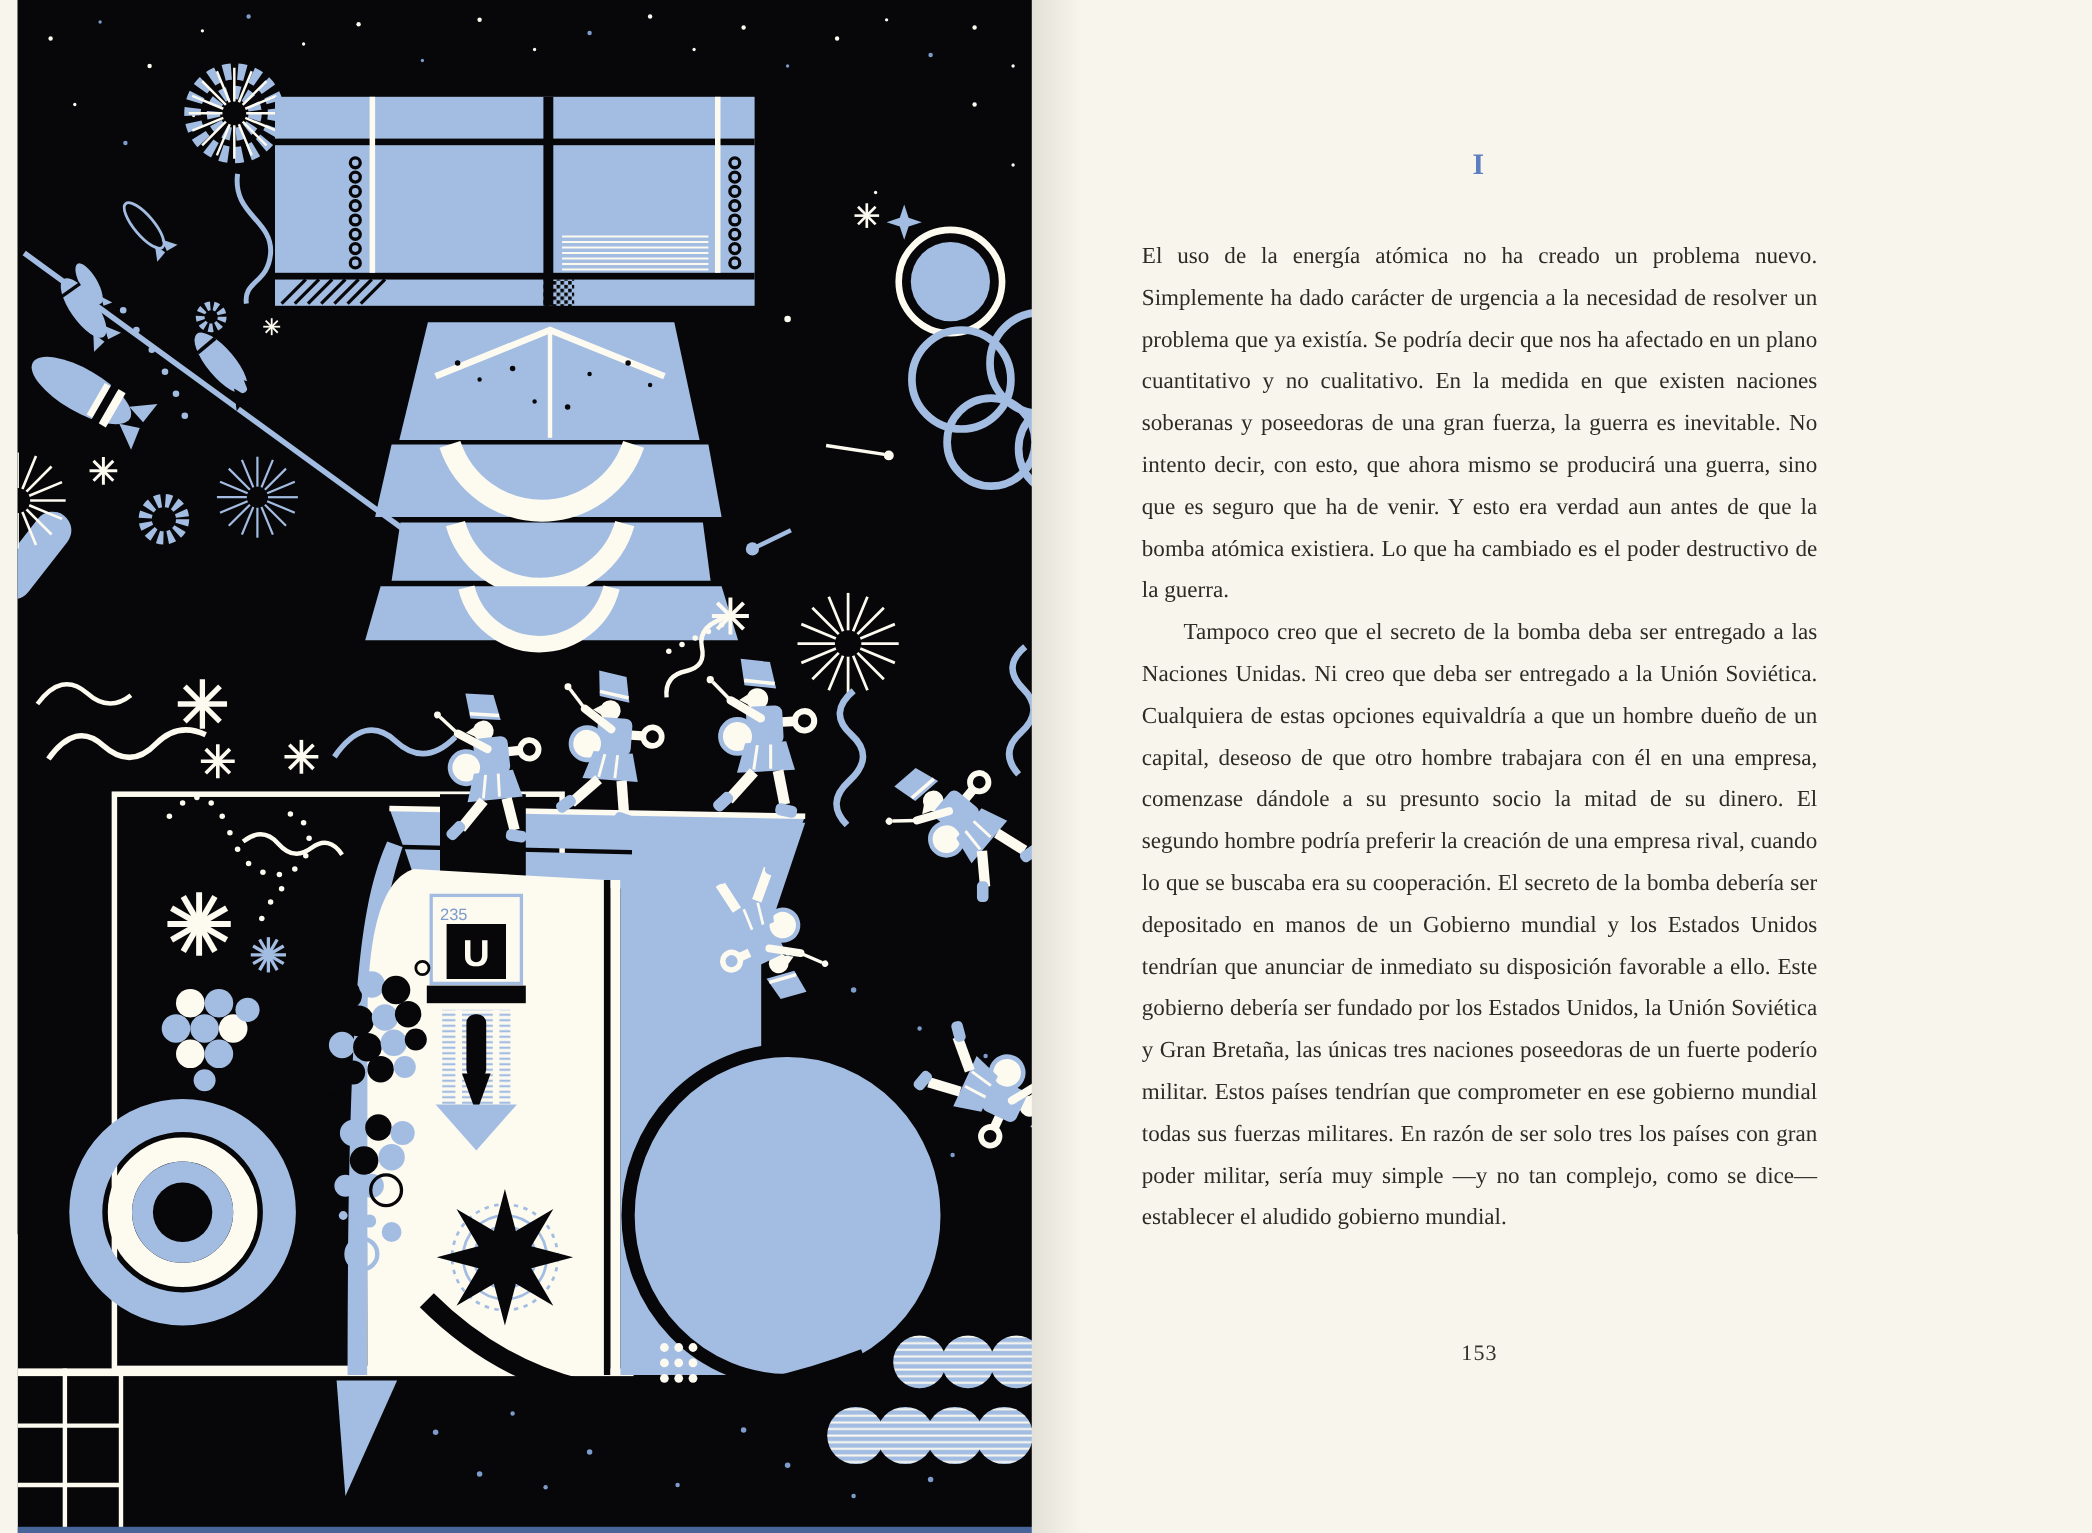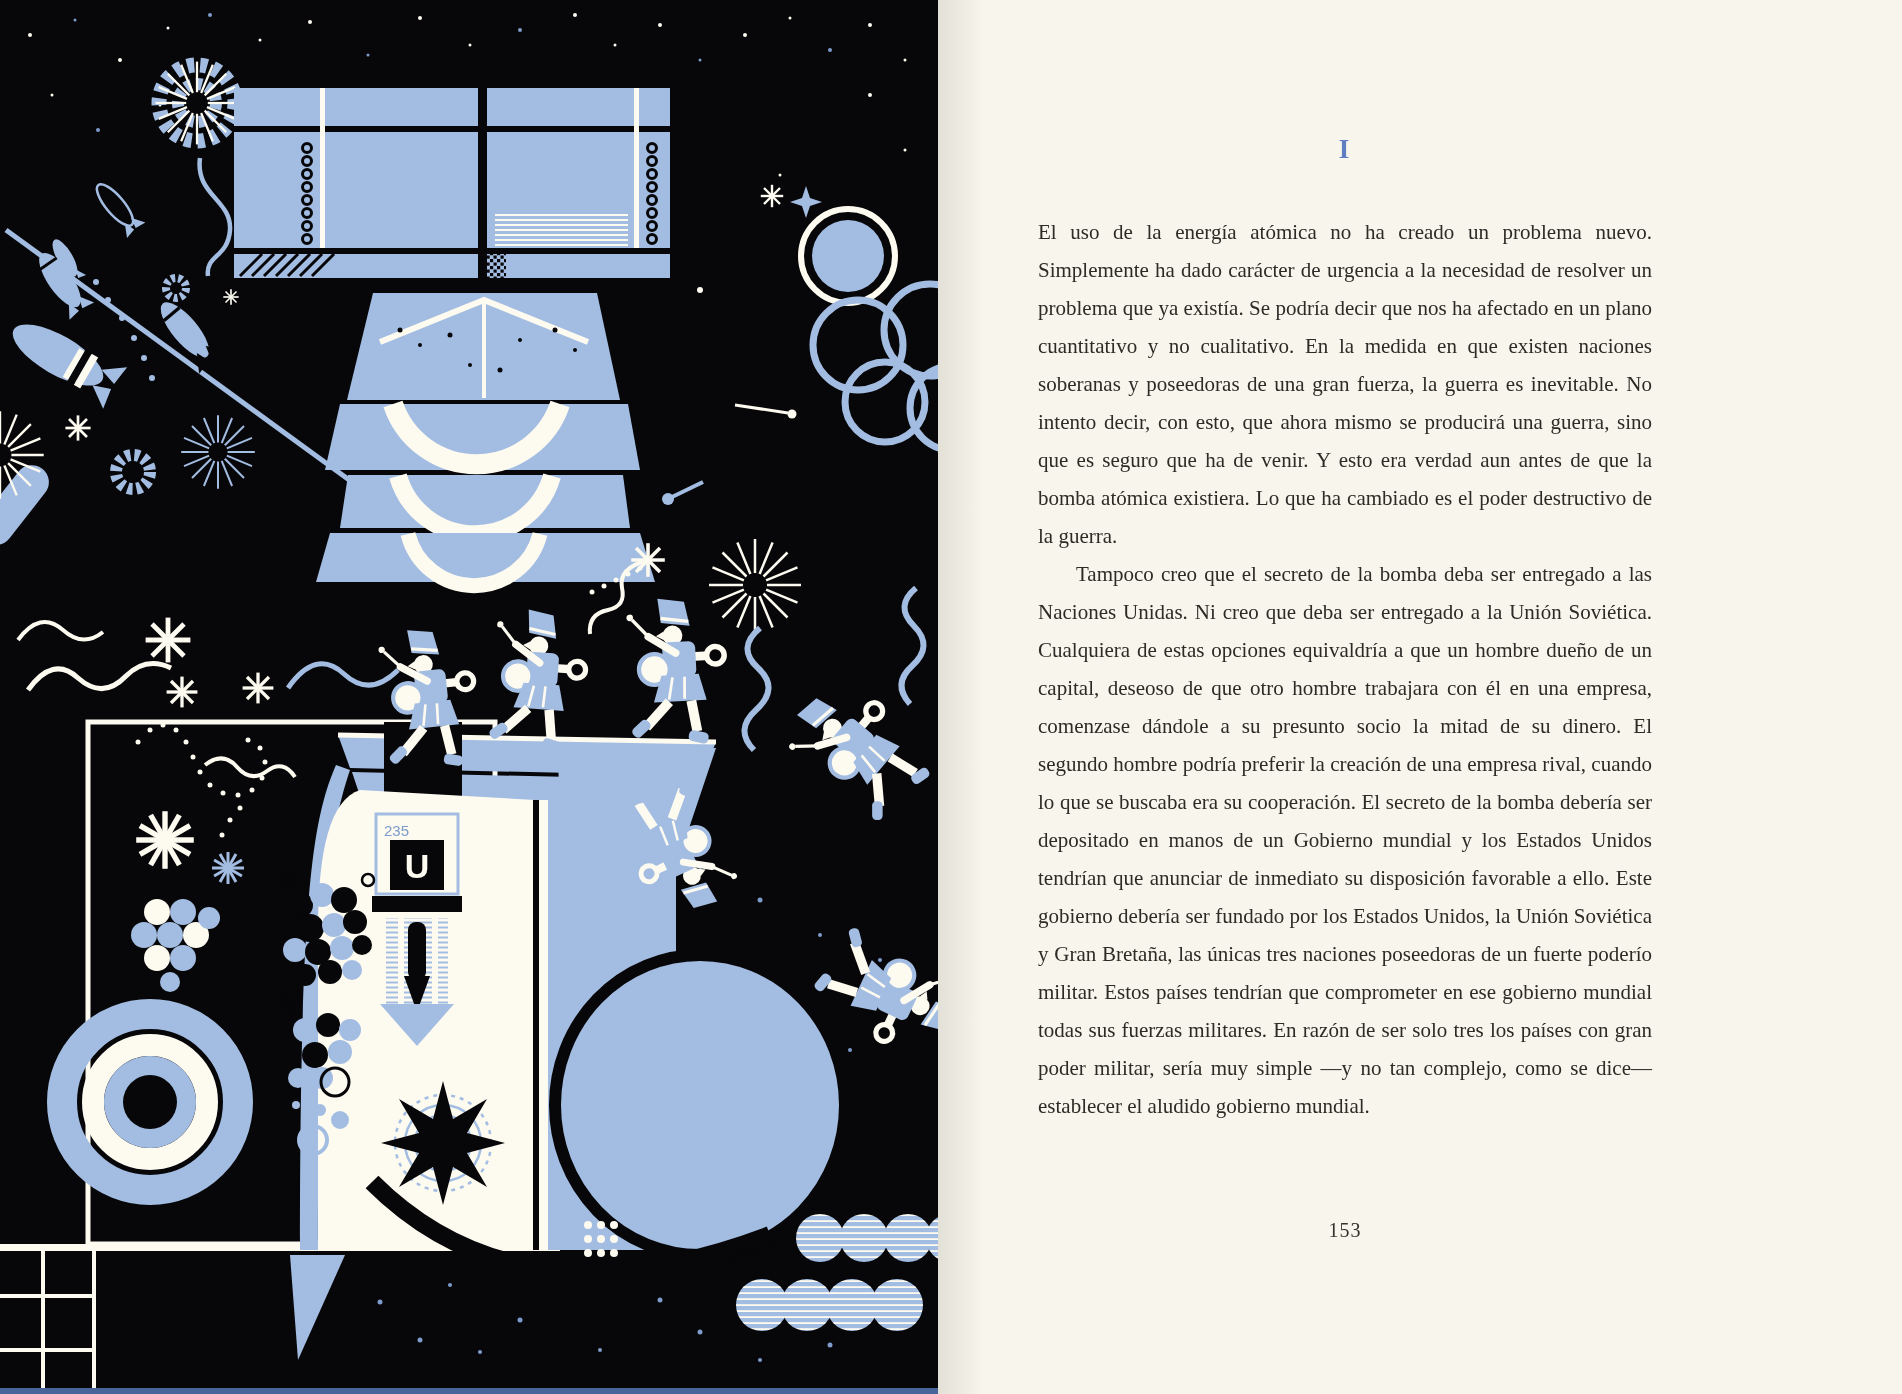--- a/index.html
+++ b/index.html
@@ -1,21 +1,21 @@
 <!DOCTYPE html>
 <html><head>
 <meta charset="utf-8">
 <style>
   html,body{margin:0;padding:0;}
   body{
     width:1902px;height:1394px;position:relative;overflow:hidden;
     background:#f8f5ec;font-family:"Liberation Serif",serif;
   }
   .page-left{
-    position:absolute;left:0;top:0;width:938px;height:1122px;background:#070709;
+    position:absolute;left:16px;top:0;width:938px;height:1122px;background:#070709;
   }
   .page-left svg{display:block;}
   .page-right{
     position:absolute;left:938px;top:0;width:964px;height:1394px;background:#f8f5ec;
   }
   .page-right::before{
     content:"";position:absolute;left:0;top:0;width:46px;height:100%;
     background:linear-gradient(to right,rgba(40,40,35,0.10),rgba(40,40,35,0));
     pointer-events:none;
   }

